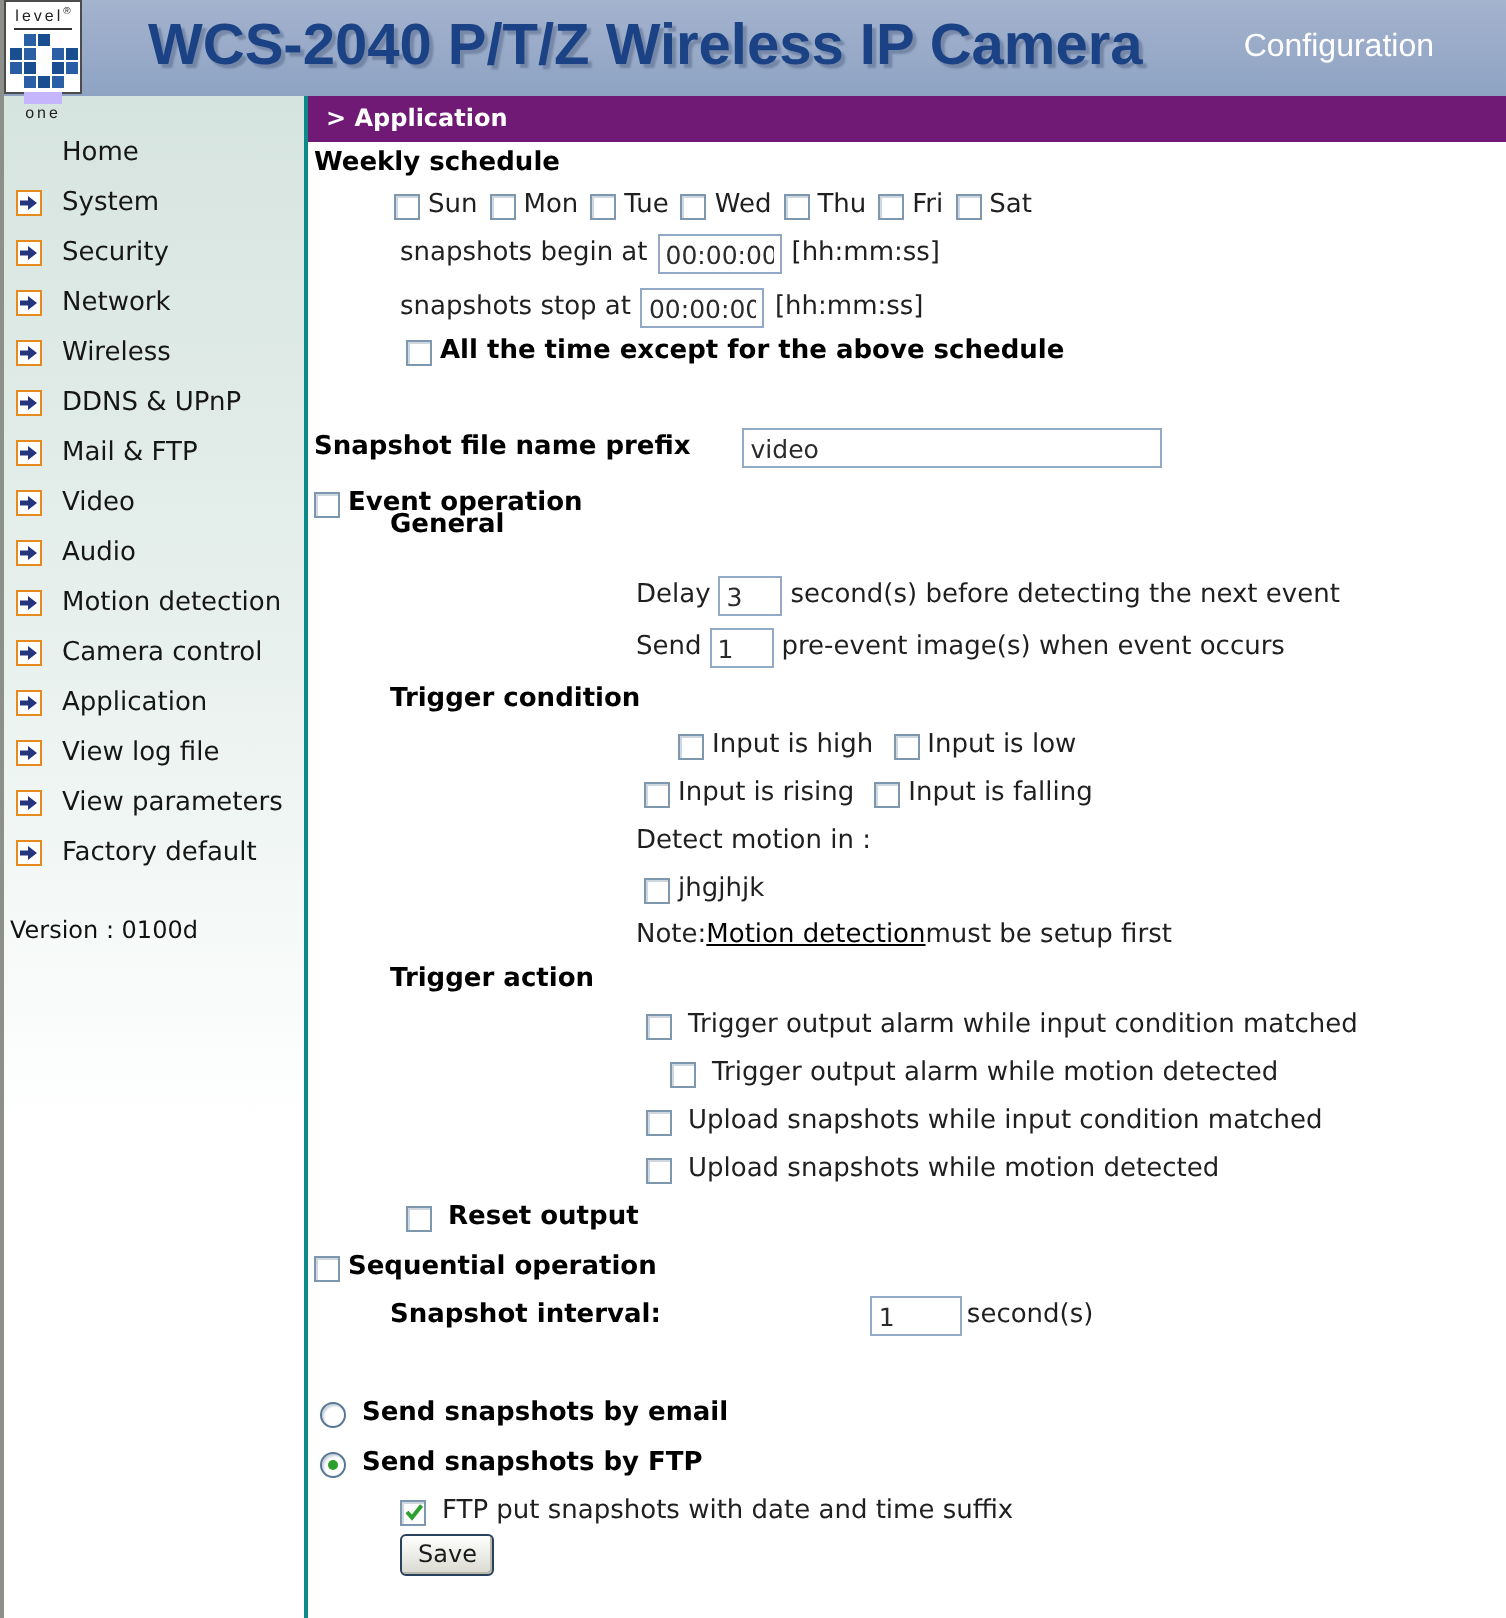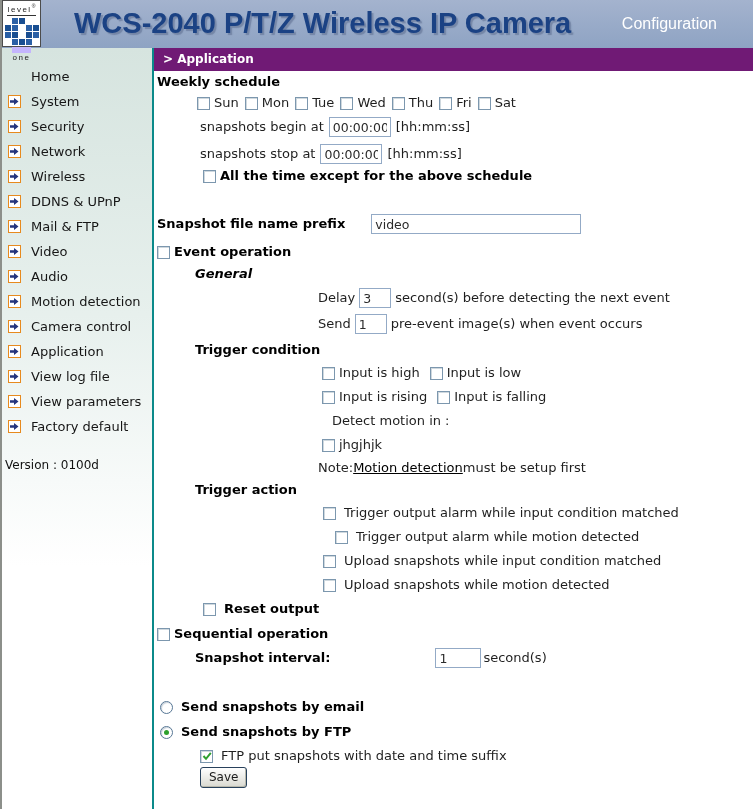--- a/index.html
+++ b/index.html
@@ -350,37 +350,37 @@
     <input class="ti" style="width: 210px; margin-left: 26px;" value="video">
   </div>
 
   <div class="r" style="top:173px; left:2px;">
     <label class="cb">
         <span class="cbx"></span>
         <span class="b">Event operation</span>
       </label>
   </div>
 
-  <div class="r b" style="top:195px; left:40px;font-style:italic;">General</div>
+  <div class="r b" style="top:184px; left:40px;">General</div>
 
   <div class="r" style="top:217px; left:163px;">
     <span>Delay</span>
     <input class="ti" style="width: 32px; margin: 0px 4px;" value="3">
     <span>second(s) before detecting the next event</span>
   </div>
 
   <div class="r" style="top:243px; left:163px;">
     <span>Send</span>
     <input class="ti" style="width: 32px; margin: 0px 4px;" value="1">
     <span>pre-event image(s) when event occurs</span>
   </div>
 
   <div class="r b" style="top:271px; left:40px;">Trigger condition</div>
 
-  <div class="r" style="top:294px; left:167px;align-items:center;">
+  <div class="r" style="top:294px; left:184px;align-items:center;">
     <label class="cb">
         <span class="cbx"></span>
         <span>Input is high</span>
       </label>
     <span style="display:inline-block;width:10px;"></span>
     <label class="cb">
         <span class="cbx"></span>
         <span>Input is low</span>
       </label>
   </div>
@@ -390,21 +390,21 @@
         <span class="cbx"></span>
         <span>Input is rising</span>
       </label>
     <span style="display:inline-block;width:10px;"></span>
     <label class="cb">
         <span class="cbx"></span>
         <span>Input is falling</span>
       </label>
   </div>
 
-  <div class="r" style="top:342px; left:163px;margin-left:14px;">Detect motion in :</div>
+  <div class="r" style="top:342px; left:163px;">Detect motion in :</div>
 
   <div class="r" style="top:366px; left:167px;">
     <label class="cb">
         <span class="cbx"></span>
         <span>jhgjhjk</span>
       </label>
   </div>
 
   <div class="r" style="top:389px; left:163px;">
     <span>Note: </span>

